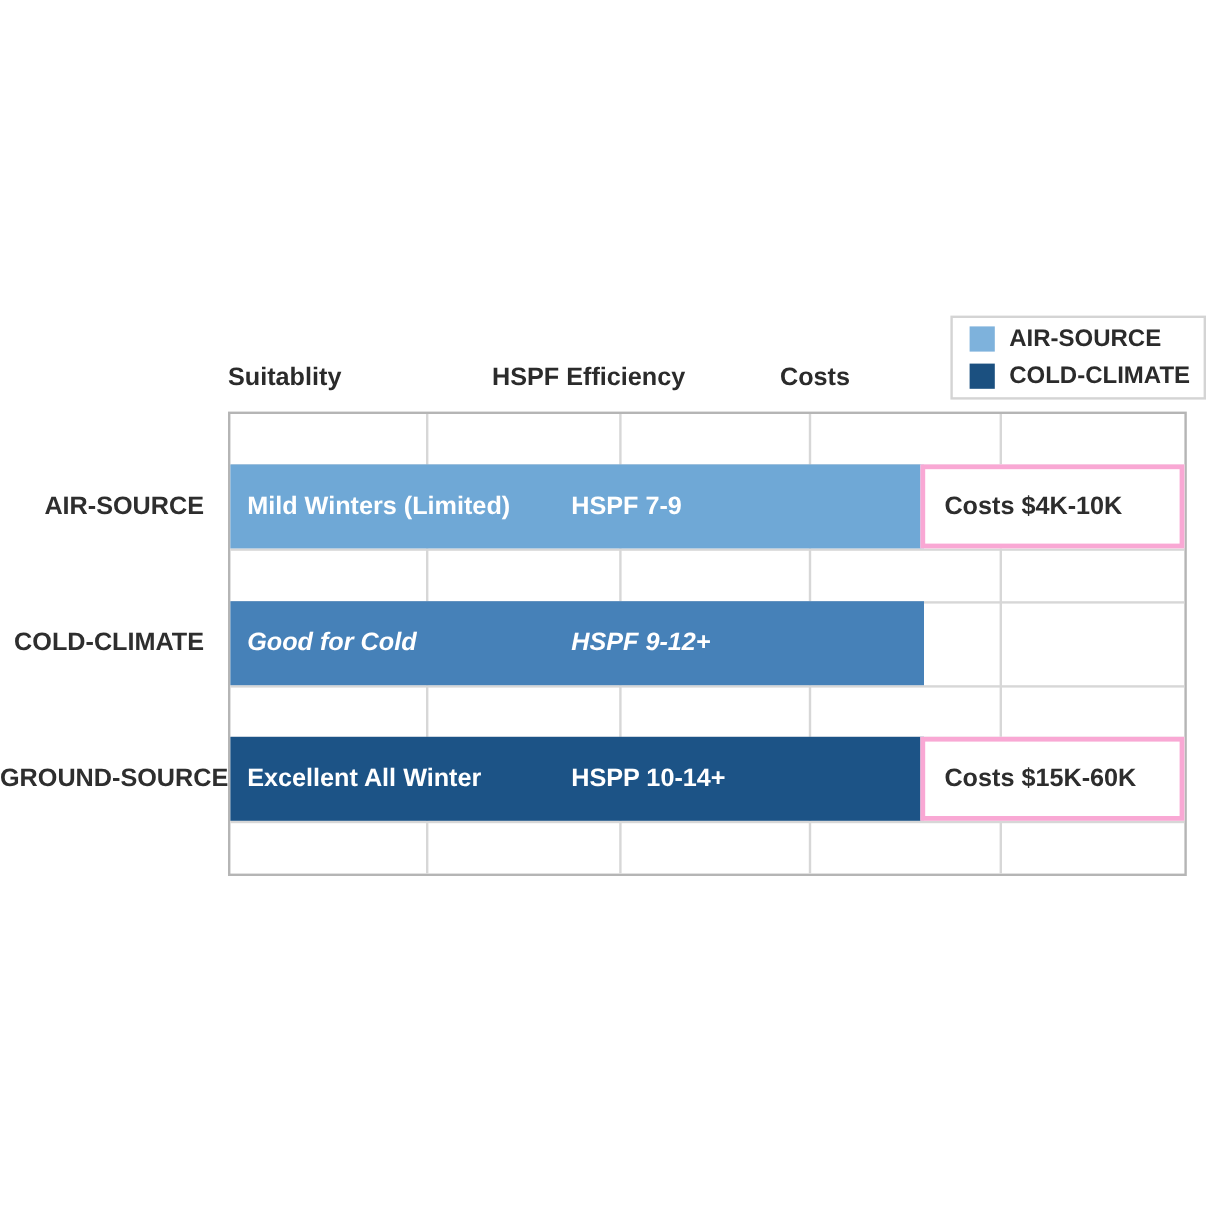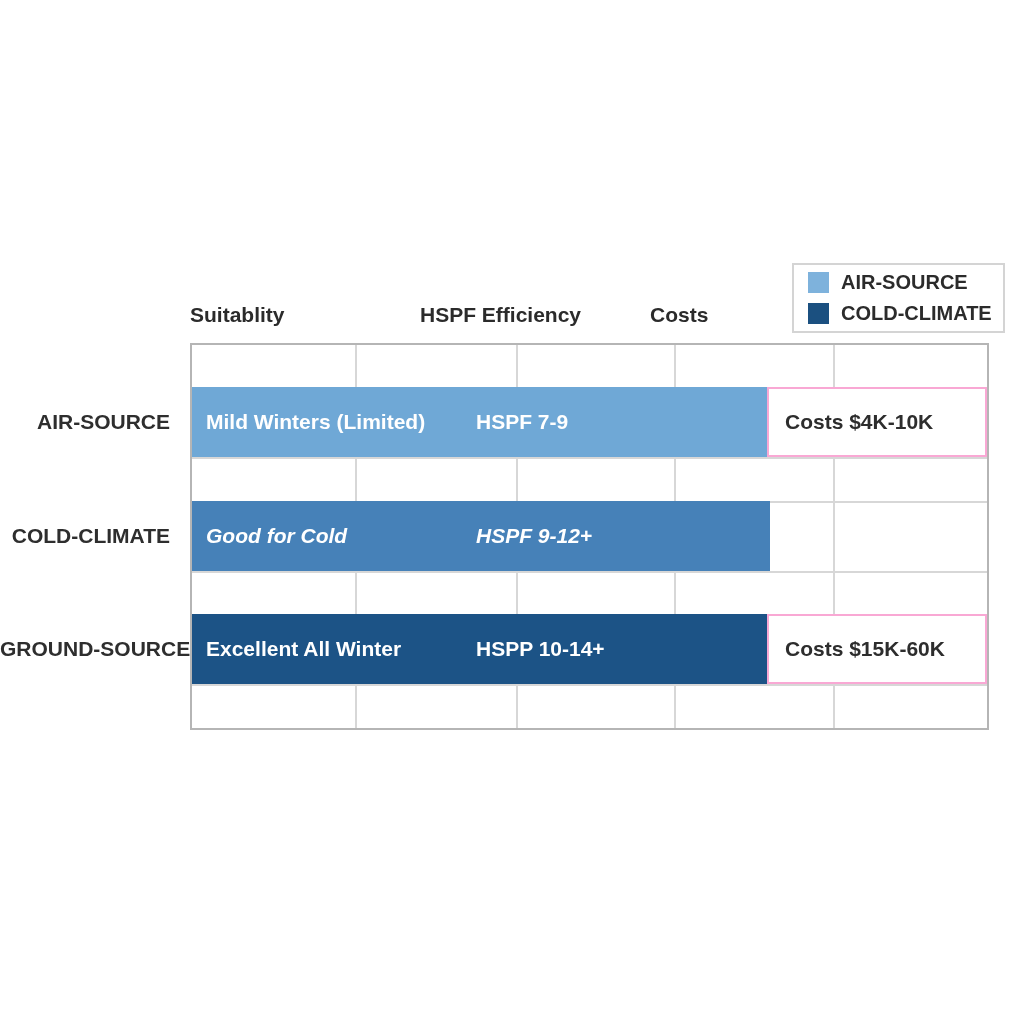--- a/index.html
+++ b/index.html
@@ -18,21 +18,21 @@
   .legend-row { display:flex; align-items:center; gap:12px; }
   .legend-swatch { width:21px; height:21px; flex:0 0 21px; }
   .legend-label { font-weight:bold; font-size:20px; color:#2b2b2b; }
 
   
   .col-header {
     position:absolute; top:303px; font-weight:bold; font-size:21px;
     color:#2b2b2b; text-align:left; white-space:nowrap;
   }
   .hdr-suitability { left:190px; width:178px; }
-  .hdr-hspf        { left:420px; width:206px; }
+  .hdr-hspf        { left:410px; width:206px; }
   .hdr-costs       { left:650px; width:138px; }
 
   
   .frame {
     position:absolute; left:190px; top:343px; width:799px; height:387px;
     border:2px solid #b5b5b5; box-sizing:border-box; background:#fff;
   }
   .vline { position:absolute; top:0; bottom:0; width:2px; background:#d7d7d7; z-index:1; }
   .v1 { left:163px; } .v2 { left:324px; } .v3 { left:482px; } .v4 { left:641px; }
   .hline { position:absolute; left:0; right:0; height:2px; background:#d7d7d7; z-index:1; }
@@ -45,21 +45,21 @@
   .bar-cell {
     position:absolute; top:50%; transform:translateY(-50%);
     font-weight:bold; font-size:21px; color:#ffffff; white-space:nowrap;
   }
   .bar-cell-suit { left:14px; }
   .bar-cell-hspf { left:284px; }
 
   
   .costbox {
     position:absolute; left:575px; width:220px; height:70px; z-index:3;
-    background:#ffffff; border:2px solid #f9a8d4; box-sizing:border-box;
+    background:#ffffff; border:4px solid #f9a8d4; box-sizing:border-box;
     display:flex; align-items:center; padding-left:16px;
     font-weight:bold; font-size:21px; color:#2d2d2d; white-space:nowrap;
   }
   .cost-r1 { top:42px; } .cost-r2 { top:156px; } .cost-r3 { top:269px; }
 
   
   .row-label {
     position:absolute; left:0; width:170px; text-align:right;
     font-weight:bold; font-size:21px; color:#2e2e2e; white-space:nowrap;
   }

